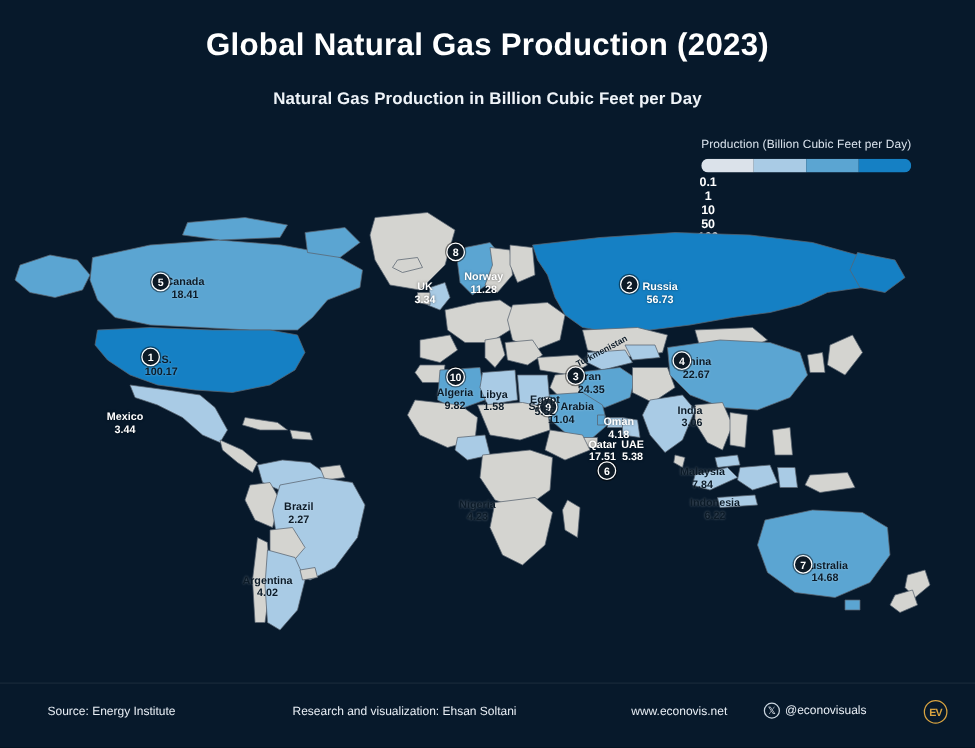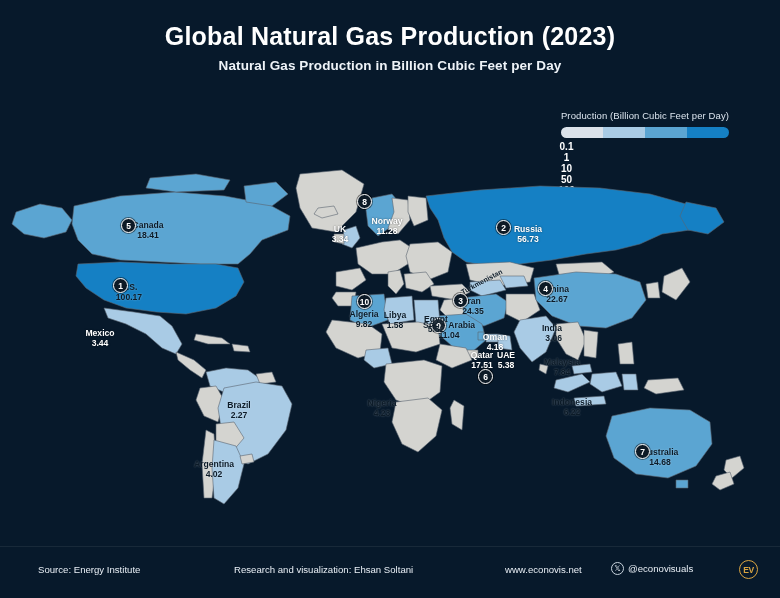--- a/index.html
+++ b/index.html
@@ -18,21 +18,21 @@
   }
 
   
   #header { position:absolute; top:22px; left:0; width:780px; text-align:center; }
   #title {
     font-size:25px; font-weight:bold; letter-spacing:.2px;
     color:#ffffff; line-height:1.15;
   }
   #subtitle {
     font-size:13.5px; font-weight:bold; color:#eef3f8;
-    margin-top:7px; letter-spacing:.1px;
+    margin-top:20px; letter-spacing:.1px;
   }
 
   
   #legend { position:absolute; left:540px; top:110px; width:210px; text-align:center; }
   #legend-title { font-size:9.5px; color:#dbe4ee; letter-spacing:.1px; }
   #legend-bar {
     margin:6px auto 0; width:168px; height:11px;
     display:flex; border-radius:6px; overflow:hidden;
   }
   #legend-bar div { flex:1 1 0; height:100%; }
@@ -269,21 +269,21 @@
         <div class="ann dark" style="left: 419px; top: 152px; width: 60px;">
           <span class="nm">Saudi Arabia</span>
           <span class="vl">11.04</span>
         </div>
         <div class="rank" style="left: 431px; top: 150px;">9</div>
         <div class="ann dark" style="left: 334px; top: 141px; width: 60px;">
           <span class="nm">Algeria</span>
           <span class="vl">9.82</span>
         </div>
         <div class="rank" style="left: 357px; top: 126px;">10</div>
-        <div class="ann dark" style="left: 532px; top: 189px; width: 60px;">
+        <div class="ann dark" style="left: 532px; top: 204px; width: 60px;">
           <span class="nm">Malaysia</span>
           <span class="vl">7.84</span>
         </div>
         <div class="ann dark" style="left: 542px; top: 229px; width: 60px;">
           <span class="nm">Indonesia</span>
           <span class="vl">6.22</span>
         </div>
         <div class="ann dark" style="left: 390px; top: 146px; width: 60px; padding-left: 32px;">
           <span class="nm">Egypt</span>
           <span class="vl">5.52</span>

